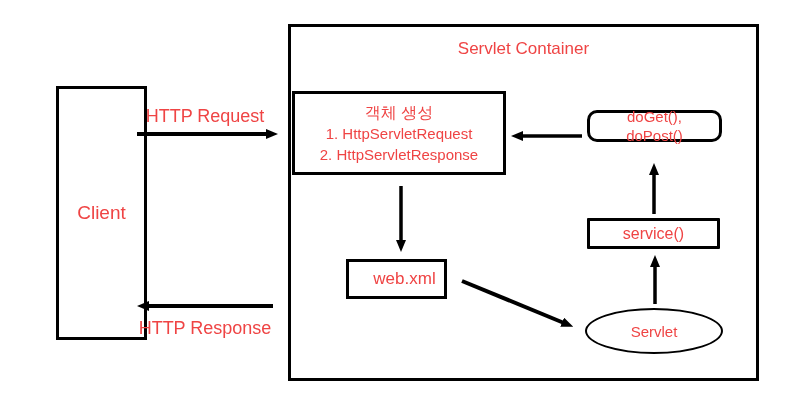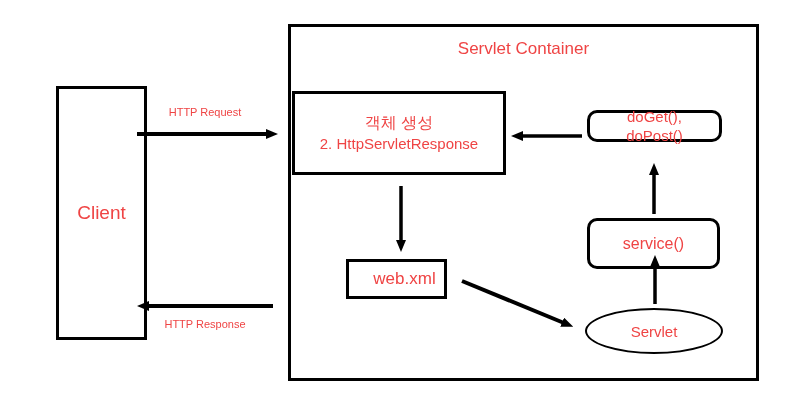--- a/index.html
+++ b/index.html
@@ -52,33 +52,33 @@
     padding-left: 16px;
   }
   .rounded { border-radius: 10px; }
   .doget-box {
     left: 587px; top: 110px; width: 135px; height: 32px;
     flex-direction: column;
     font-size: 15px;
     line-height: 19px;
   }
   .service-box {
-    left: 587px; top: 218px; width: 133px; height: 51px;
+    left: 587px; top: 218px; width: 133px; height: 31px;
     font-size: 16px;
-    border-radius: 10px;
+    border-radius: 1px;
   }
   .servlet-ellipse {
     left: 585px; top: 308px; width: 138px; height: 46px;
     border-width: 2.5px;
     border-radius: 50%;
     font-size: 15px;
   }
   .edge-label {
     position: absolute;
-    font-size: 11px;
+    font-size: 18px;
     white-space: nowrap;
     transform: translateX(-50%);
     text-align: center;
   }
   .http-request-label { left: 205px; top: 106px; }
   .http-response-label { left: 205px; top: 318px; }
 </style>
 </head>
 <body>
 
@@ -109,20 +109,21 @@
   <div class="box container-box">
     <div class="container-title">Servlet Container</div>
   </div>
 
   <div class="box client-box">
     <span>Client</span>
   </div>
 
   <div class="box object-box">
     <div class="object-title">객체 생성</div>
+    <div>1. HttpServletRequest</div>
     <div>2. HttpServletResponse</div>
   </div>
 
   <div class="box webxml-box">
     <span>web.xml</span>
   </div>
 
   <div class="box rounded doget-box">
     <div>doGet(),</div>
     <div>doPost()</div>

